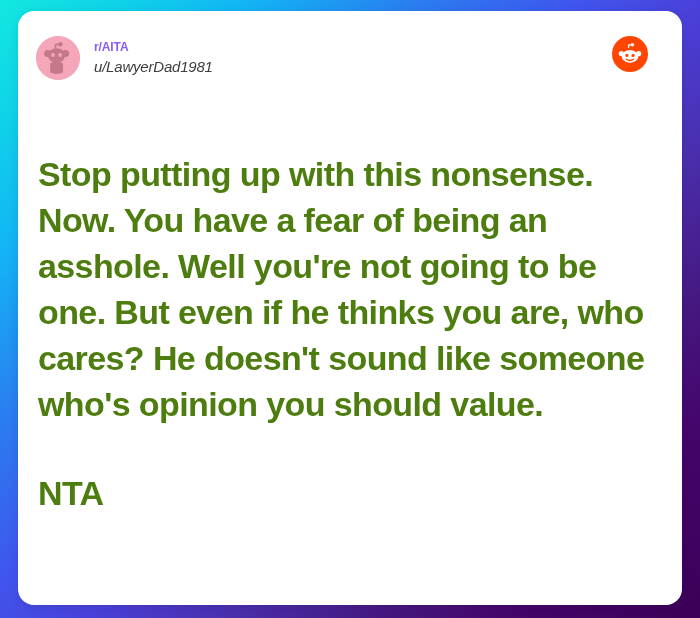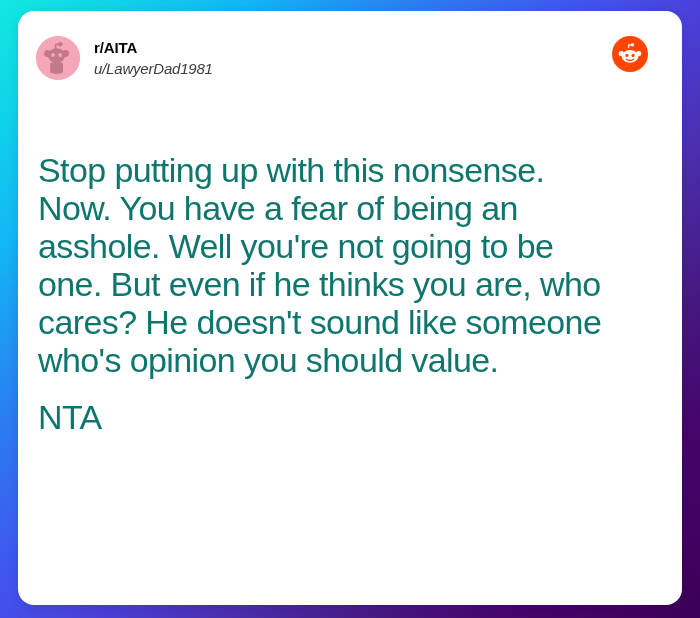--- a/index.html
+++ b/index.html
@@ -72,23 +72,23 @@
   .avatar svg { display: block; }
 
   .header-text {
     margin-left: 14px;
     display: flex;
     flex-direction: column;
     justify-content: center;
     line-height: 1.28;
   }
   .sub-name {
-    font-size: 15px;
+    font-size: 12px;
     font-weight: bold;
-    color: #000000;
+    color: #8b5cf6;
     letter-spacing: -0.1px;
   }
   .user-name {
     font-size: 15px;
     font-weight: normal;
     color: #3d3d3d;
     letter-spacing: -0.2px;
     margin-top: 1px;
     font-style: italic;
   }
@@ -110,29 +110,29 @@
   
   .post-body {
     position: absolute;
     left: 20px;
     right: 12px;
     top: 140px;
   }
   .post-paragraph {
     margin: 0;
     font-size: 34px;
-    font-weight: 400;
-    line-height: 38px;
-    color: #0f766e;
+    font-weight: 700;
+    line-height: 46px;
+    color: #4d7c0f;
     letter-spacing: -0.6px;
     white-space: pre-wrap;
     word-break: normal;
   }
   .post-paragraph + .post-paragraph {
-    margin-top: 19px;
+    margin-top: 43px;
   }
 </style>
 </head>
 <body>
 
 <div class="backdrop">
 
   <div class="post-card">
 
     <div class="post-header">

